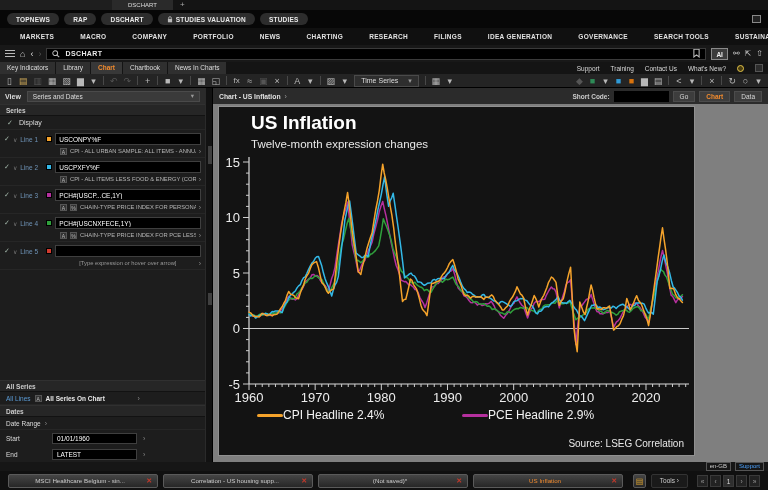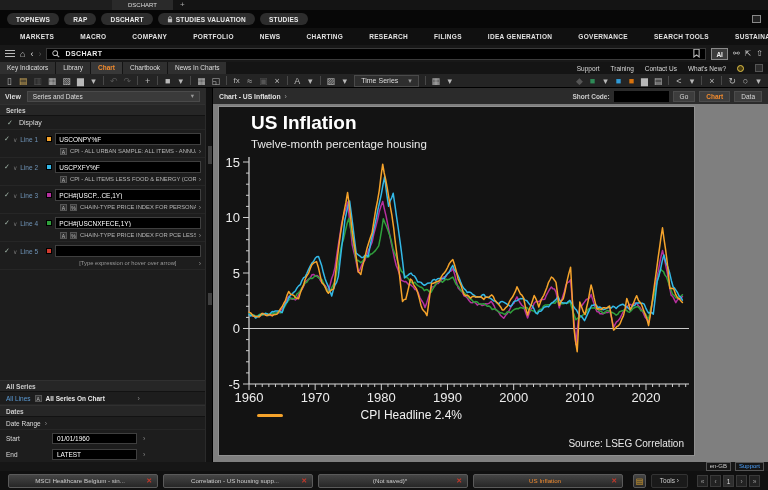--- a/index.html
+++ b/index.html
@@ -91,21 +91,21 @@
   .sclabel{color:#ccc;font-size:6.5px;font-weight:bold;}
   .scinput{width:55px;height:11px;background:#000;border:1px solid #000;color:#fff;font-size:6.5px;outline:none;}
   .hbtn{background:#3d3d3d;border:1px solid #4c4c4c;color:#d8d8d8;font-size:6.5px;padding:1px 6px;white-space:nowrap;}
   .hbtn.chart-active{color:#f08a2e;font-weight:bold;}
   .workspace{flex:1;background:#7f7f7f;position:relative;}
   .chart-panel{position:absolute;left:5px;top:2px;width:477px;height:350px;background:#131313;border:1px solid #909090;}
   .ct{position:absolute;left:32px;top:5px;font-size:19px;font-weight:bold;color:#fff;}
   .cs{position:absolute;left:32px;top:31px;font-size:11.5px;color:#e8e8e8;}
   #plot{position:absolute;left:0;top:48px;}
   .legend{position:absolute;left:38px;top:301px;width:425px;display:grid;grid-template-columns:205px 205px;row-gap:2px;}
-  .leg-item{display:flex;align-items:center;gap:9px;justify-content:space-between;}
+  .leg-item{display:flex;align-items:center;}
   .leg-sw{width:26px;height:3px;border-radius:2px;flex:none;}
   .leg-lb{color:#f2f2f2;font-size:12px;white-space:nowrap;}
   .src{position:absolute;right:10px;top:331px;font-size:10px;color:#e8e8e8;}
 
   .statusstrip{height:9px;background:#161616;display:flex;align-items:center;justify-content:flex-end;gap:4px;padding:0 4px;font-size:6px;line-height:7px;}
   .loc{border:1px solid #555;color:#ccc;padding:0 3px;}
   .sup{border:1px solid #555;color:#4da3ff;padding:0 3px;}
 
   .taskbar{height:19px;background:#101010;display:flex;align-items:center;gap:5px;padding:0 8px;}
   .task{width:150px;height:14px;background:linear-gradient(#454545,#262626);border:1px solid #5a5a5a;border-radius:2px;display:flex;align-items:center;padding:0 5px;font-size:6.2px;color:#ccc;}
@@ -400,21 +400,21 @@
         <span class="flexspacer"></span>
         <span class="sclabel">Short Code:</span>
         <input class="scinput" style="">
         <span class="hbtn">Go</span>
         <span class="hbtn chart-active">Chart</span>
         <span class="hbtn">Data</span>
       </div>
       <div class="workspace">
         <div class="chart-panel">
           <div class="ct">US Inflation</div>
-          <div class="cs">Twelve-month percentage housing</div>
+          <div class="cs">Twelve-month expression changes</div>
           <svg id="plot" width="477" height="252">
               <line x1="30" y1="173.5" x2="470" y2="173.5" stroke="#c8c8c8" stroke-width="1"></line>
               <line x1="30" y1="2" x2="30" y2="229" stroke="#dcdcdc" stroke-width="1.2"></line>
               <line x1="30" y1="229" x2="470" y2="229" stroke="#dcdcdc" stroke-width="1.2"></line>
               <line x1="24" y1="229" x2="30" y2="229" stroke="#cfcfcf" stroke-width="1"></line>
               <text x="21" y="233.5" text-anchor="end" font-size="13" fill="#ececec" font-family="Liberation Sans,sans-serif">-5</text>
               <line x1="27" y1="217.89999999999998" x2="30" y2="217.89999999999998" stroke="#cfcfcf" stroke-width="1"></line>
               <line x1="27" y1="206.8" x2="30" y2="206.8" stroke="#cfcfcf" stroke-width="1"></line>
               <line x1="27" y1="195.7" x2="30" y2="195.7" stroke="#cfcfcf" stroke-width="1"></line>
               <line x1="27" y1="184.60000000000002" x2="30" y2="184.60000000000002" stroke="#cfcfcf" stroke-width="1"></line>
@@ -515,20 +515,24 @@
               <path d="M30.0 158.0 L31.7 158.5 L33.3 160.8 L35.0 161.4 L36.6 161.9 L38.3 161.2 L39.9 160.9 L41.6 160.9 L43.2 158.7 L44.9 158.5 L46.5 160.3 L48.2 159.8 L49.8 159.6 L51.5 160.4 L53.2 160.0 L54.8 159.3 L56.5 158.3 L58.1 157.6 L59.8 158.0 L61.4 155.6 L63.1 154.0 L64.7 152.0 L66.4 147.9 L68.0 144.0 L69.7 141.4 L71.4 142.9 L73.0 144.2 L74.7 143.9 L76.3 145.0 L78.0 143.7 L79.6 139.7 L81.3 136.3 L82.9 134.6 L84.6 131.1 L86.2 127.5 L87.9 125.6 L89.5 124.2 L91.2 123.2 L92.9 119.8 L94.6 119.4 L96.4 121.0 L98.2 120.5 L99.7 121.8 L101.2 125.2 L102.8 127.3 L104.4 129.2 L106.1 130.5 L107.7 133.2 L109.4 136.9 L111.1 129.8 L112.7 123.5 L114.4 119.0 L116.0 112.3 L117.7 100.7 L119.3 90.2 L121.0 79.6 L122.6 68.8 L124.1 62.1 L125.6 57.2 L127.1 52.9 L128.6 46.9 L130.1 60.7 L131.7 74.1 L133.2 89.6 L134.7 96.3 L136.2 102.3 L137.7 109.7 L139.2 117.0 L140.8 114.9 L142.5 110.4 L144.1 107.0 L145.8 105.4 L147.6 100.2 L149.4 95.1 L151.2 91.8 L153.1 87.3 L154.9 78.7 L156.7 72.0 L158.5 65.1 L160.3 56.5 L162.0 51.1 L163.7 46.5 L165.4 54.1 L167.2 61.6 L168.9 70.2 L170.6 79.3 L172.3 88.3 L173.9 95.4 L175.6 104.0 L177.2 110.5 L178.9 114.4 L180.5 119.2 L182.2 125.3 L183.7 125.9 L185.3 126.7 L186.8 126.4 L188.4 128.2 L189.9 129.9 L191.4 129.5 L192.9 131.0 L194.4 132.1 L195.9 134.5 L197.4 134.8 L199.1 137.5 L200.8 142.3 L202.6 145.5 L204.3 148.1 L206.0 152.5 L207.7 147.9 L209.3 142.8 L211.0 137.0 L212.6 131.6 L214.3 132.1 L215.9 130.7 L217.6 128.3 L219.2 128.4 L220.7 127.0 L222.2 125.3 L223.7 123.1 L225.2 121.8 L226.9 121.6 L228.6 118.7 L230.3 116.6 L232.1 116.0 L233.8 113.6 L235.6 119.2 L237.3 126.5 L239.1 132.9 L240.6 134.6 L242.1 135.7 L243.5 137.5 L245.0 140.9 L246.7 141.5 L248.3 143.0 L250.0 145.5 L251.7 147.4 L253.3 147.8 L255.0 147.0 L256.6 148.1 L258.3 150.1 L259.9 149.0 L261.6 149.3 L263.2 150.6 L264.9 150.1 L266.7 148.7 L268.5 148.9 L270.3 148.1 L272.2 146.3 L273.7 148.5 L275.1 150.8 L276.6 154.5 L278.1 155.4 L279.8 157.3 L281.4 160.2 L283.1 161.8 L284.7 163.3 L286.6 160.3 L288.4 158.4 L290.2 155.5 L292.0 151.8 L293.5 149.2 L295.0 148.3 L296.5 144.7 L298.0 141.9 L299.6 145.1 L301.3 148.0 L302.9 150.3 L304.6 151.5 L306.6 157.4 L308.6 162.9 L310.2 158.3 L311.9 154.3 L313.5 152.4 L315.2 148.3 L316.9 146.4 L318.7 146.8 L320.5 146.2 L322.2 144.3 L324.0 144.4 L325.8 144.2 L327.4 140.1 L329.1 137.0 L330.7 134.2 L332.4 132.0 L333.9 133.8 L335.5 134.1 L337.0 137.2 L338.7 145.6 L340.3 152.9 L342.0 147.4 L343.6 142.0 L345.3 136.8 L346.9 130.2 L348.5 127.3 L350.0 127.0 L351.6 124.8 L353.3 145.4 L355.1 167.9 L356.9 189.6 L358.8 170.1 L360.8 152.1 L362.4 151.4 L364.0 149.0 L365.6 146.9 L367.3 144.5 L368.9 143.9 L370.5 142.8 L372.1 139.5 L373.6 144.5 L375.1 149.0 L376.5 153.5 L378.0 156.8 L379.5 156.7 L381.0 158.7 L382.5 158.7 L384.0 159.0 L385.6 157.3 L387.3 157.4 L388.9 157.6 L390.6 155.2 L392.6 162.8 L394.6 172.3 L396.1 169.3 L397.5 166.9 L399.0 165.8 L400.5 164.1 L402.3 160.7 L404.2 156.7 L406.0 154.5 L407.8 152.0 L409.5 150.3 L411.1 149.3 L412.8 150.4 L414.4 149.2 L416.1 147.9 L417.7 148.5 L419.4 150.8 L421.0 152.6 L422.7 154.9 L424.3 157.9 L426.1 162.2 L427.9 164.4 L429.6 167.0 L431.2 159.7 L432.8 150.5 L434.4 140.6 L436.0 132.8 L437.6 124.0 L439.1 117.0 L440.6 108.5 L442.0 101.5 L443.5 95.4 L445.1 102.2 L446.6 109.8 L448.2 117.1 L450.2 129.7 L452.1 140.1 L453.7 141.5 L455.2 144.4 L456.8 147.7 L458.4 144.9 L460.1 143.9 L461.7 143.4 L463.4 141.4 " fill="none" stroke="#b5309e" stroke-width="1.5" stroke-linejoin="round" stroke-linecap="round"></path>
               <path d="M30.0 158.3 L31.7 159.3 L33.3 159.8 L35.0 160.2 L36.6 161.0 L38.3 161.3 L39.9 159.7 L41.6 159.0 L43.2 160.2 L44.9 159.4 L46.5 158.2 L48.2 158.9 L49.8 159.2 L51.5 159.2 L53.2 158.3 L54.8 158.0 L56.5 158.8 L58.1 157.2 L59.8 156.4 L61.4 157.9 L63.1 157.4 L64.7 153.5 L66.4 150.4 L68.0 147.5 L69.7 145.1 L71.4 143.7 L73.0 143.2 L74.7 144.1 L76.3 142.3 L78.0 138.9 L79.6 137.8 L81.3 135.6 L82.9 133.0 L84.6 130.1 L86.2 127.8 L87.9 127.2 L89.5 124.6 L91.2 123.2 L92.9 123.6 L94.6 122.3 L96.4 120.6 L98.2 121.6 L99.7 122.9 L101.2 123.9 L102.8 124.4 L104.4 127.8 L106.1 132.2 L107.7 134.1 L109.4 137.0 L111.1 136.0 L112.7 132.9 L114.4 129.5 L116.0 126.6 L117.7 117.6 L119.3 109.1 L121.0 98.9 L122.6 89.9 L124.5 84.3 L126.3 76.1 L128.1 68.5 L129.9 63.3 L131.7 73.5 L133.5 82.5 L135.4 94.3 L137.2 105.8 L138.7 105.2 L140.3 106.3 L141.8 107.8 L143.4 106.4 L144.9 104.4 L146.5 101.4 L148.1 102.3 L149.8 101.7 L151.4 99.3 L153.1 98.7 L154.7 97.2 L156.4 95.6 L158.0 93.4 L159.7 90.8 L161.2 83.4 L162.8 74.0 L164.3 63.8 L165.9 67.8 L167.4 71.3 L168.9 75.2 L170.6 80.0 L172.3 86.0 L173.9 93.4 L175.6 97.9 L177.2 101.5 L178.9 107.0 L180.5 111.7 L182.2 116.1 L183.7 117.3 L185.3 119.6 L186.8 122.4 L188.4 122.6 L189.9 124.5 L191.4 126.6 L192.9 127.8 L194.4 128.0 L195.9 127.3 L197.4 129.3 L199.0 130.6 L200.6 131.7 L202.2 132.2 L203.8 133.4 L205.3 135.7 L207.0 134.6 L208.6 134.8 L210.3 136.9 L212.0 137.3 L213.6 134.4 L215.3 131.5 L216.9 129.2 L218.6 127.4 L220.2 126.0 L221.9 126.0 L223.5 127.3 L225.2 125.6 L226.9 124.1 L228.6 124.7 L230.3 124.3 L232.1 123.0 L233.8 122.1 L235.3 125.2 L236.9 129.0 L238.4 130.5 L240.1 132.3 L241.7 135.7 L243.4 136.6 L245.0 137.5 L246.7 139.3 L248.3 141.3 L250.0 143.4 L251.7 144.2 L253.3 145.4 L255.0 147.4 L256.6 146.6 L258.3 147.0 L259.9 148.8 L261.6 148.9 L263.2 148.9 L264.9 148.7 L266.5 149.8 L268.2 151.3 L269.8 150.9 L271.5 152.1 L273.2 154.5 L274.8 154.0 L276.5 154.1 L278.1 155.7 L279.8 156.8 L281.4 157.8 L283.1 157.9 L284.7 159.0 L286.4 159.3 L288.0 157.1 L289.7 156.7 L291.4 157.9 L293.0 156.3 L294.7 154.8 L296.3 154.0 L298.0 153.5 L299.6 153.7 L301.3 152.4 L302.9 152.7 L304.6 153.5 L306.2 152.4 L307.9 152.6 L309.5 154.5 L311.2 155.0 L312.9 155.6 L314.5 155.9 L316.2 157.1 L317.8 158.5 L319.5 155.5 L321.1 154.3 L322.8 154.2 L324.4 151.2 L326.1 150.0 L327.7 150.1 L329.4 149.8 L331.1 149.5 L332.7 148.1 L334.4 148.0 L336.0 148.2 L337.7 146.0 L339.3 146.7 L341.0 148.9 L342.6 148.8 L344.3 148.8 L345.9 148.2 L347.6 148.0 L349.2 147.9 L350.9 146.2 L352.4 151.3 L353.9 156.8 L355.4 160.4 L356.9 164.7 L358.7 163.1 L360.5 162.6 L362.3 161.6 L364.1 159.8 L365.7 158.7 L367.3 157.7 L368.9 154.5 L370.5 153.5 L372.1 153.1 L373.8 153.0 L375.6 152.7 L377.4 153.4 L379.0 154.8 L380.7 156.1 L382.3 156.4 L384.0 158.1 L385.6 158.3 L387.3 155.9 L388.9 155.6 L390.6 156.6 L392.3 157.2 L393.9 157.8 L395.6 158.7 L397.2 160.2 L398.9 159.2 L400.5 156.7 L402.2 156.1 L403.8 155.8 L405.5 154.6 L407.1 154.9 L408.8 156.6 L410.5 157.2 L412.1 155.7 L413.8 153.7 L415.4 152.7 L417.1 151.9 L418.7 151.5 L420.4 153.2 L422.0 155.8 L423.7 155.7 L425.2 157.5 L426.7 159.2 L428.2 162.1 L429.6 163.9 L431.2 155.4 L432.8 149.6 L434.4 143.1 L436.0 136.4 L437.6 129.0 L439.6 120.9 L441.5 113.9 L443.0 115.7 L444.5 116.6 L446.0 120.1 L447.5 122.0 L449.0 126.3 L450.6 130.7 L452.1 135.6 L453.7 139.3 L455.2 140.3 L456.8 142.8 L458.4 142.9 L460.1 142.2 L461.7 141.3 L463.4 139.8 " fill="none" stroke="#2fa03c" stroke-width="1.5" stroke-linejoin="round" stroke-linecap="round"></path>
               <path d="M30.0 159.0 L31.7 161.0 L33.3 160.2 L35.0 160.5 L36.6 163.0 L38.3 161.9 L39.9 160.6 L41.6 159.8 L43.2 159.0 L44.9 159.4 L46.5 158.4 L48.2 158.7 L49.8 160.4 L51.5 158.2 L53.2 156.5 L54.8 156.7 L56.5 155.9 L58.1 156.1 L59.8 156.1 L61.4 156.6 L63.1 157.6 L64.7 152.4 L66.4 148.8 L68.0 147.1 L69.7 142.7 L71.4 140.3 L73.0 139.0 L74.7 137.4 L76.3 136.0 L78.0 132.9 L79.6 130.9 L81.3 129.7 L82.9 125.6 L84.6 122.7 L86.2 121.9 L87.9 118.3 L89.5 114.6 L91.2 111.2 L92.9 108.0 L94.5 106.5 L96.2 103.3 L97.8 101.8 L99.5 101.6 L101.1 106.0 L102.8 111.1 L104.4 117.8 L106.1 123.7 L107.7 127.9 L109.4 131.6 L111.1 136.2 L112.7 141.0 L114.4 134.6 L116.0 130.0 L117.7 127.1 L119.3 121.6 L121.0 106.8 L122.6 92.9 L124.3 78.9 L125.9 64.9 L127.5 57.3 L129.0 51.3 L130.6 45.9 L132.2 57.9 L133.9 71.0 L135.5 84.7 L137.2 98.1 L139.0 99.6 L140.7 100.8 L142.5 102.5 L144.1 102.4 L145.8 100.5 L147.4 100.4 L149.1 101.5 L150.8 92.7 L152.4 84.5 L154.1 77.8 L155.7 70.3 L157.4 62.5 L159.0 54.1 L160.7 46.6 L162.3 39.3 L164.0 29.6 L165.6 21.8 L167.6 38.2 L169.6 51.3 L171.2 45.7 L172.7 42.8 L174.2 38.3 L175.9 49.8 L177.5 61.3 L179.2 73.0 L180.9 85.4 L182.4 96.6 L183.9 108.9 L185.5 122.9 L187.1 121.5 L188.8 120.3 L190.5 118.9 L192.1 118.1 L193.8 120.4 L195.4 120.9 L197.1 123.5 L198.7 127.0 L200.4 126.9 L202.0 127.4 L203.7 129.1 L205.3 130.3 L207.0 129.5 L208.6 128.2 L210.3 127.9 L212.0 127.8 L213.6 125.2 L215.3 124.4 L216.9 125.3 L218.6 123.8 L220.2 123.4 L221.9 123.4 L223.5 123.6 L225.2 123.8 L226.9 120.5 L228.6 118.7 L230.3 117.3 L232.1 113.1 L233.8 110.4 L235.3 114.7 L236.9 116.8 L238.4 119.2 L240.1 122.8 L241.7 127.1 L243.4 131.3 L245.0 133.6 L246.7 135.1 L248.3 137.5 L250.0 137.1 L251.7 137.4 L253.3 139.1 L255.0 140.2 L256.6 141.5 L258.3 142.0 L259.9 142.1 L261.6 142.3 L263.2 139.8 L264.9 139.5 L266.5 141.8 L268.2 142.1 L269.8 142.6 L271.5 143.4 L273.2 144.7 L274.8 146.0 L276.5 146.0 L278.1 148.0 L279.8 149.0 L281.4 147.0 L283.1 146.4 L284.7 147.1 L286.4 148.1 L288.0 149.2 L289.7 150.0 L291.4 151.5 L293.0 150.2 L294.7 146.9 L296.3 145.9 L298.0 145.8 L299.6 144.4 L301.3 143.6 L302.9 143.8 L304.6 143.6 L306.2 145.1 L307.9 145.8 L309.5 148.0 L311.2 150.1 L313.0 150.6 L314.8 153.5 L316.7 157.8 L318.5 158.9 L320.1 156.2 L321.8 156.2 L323.4 154.6 L325.1 152.3 L326.6 151.7 L328.1 151.4 L329.6 151.9 L331.1 149.8 L332.6 148.1 L334.2 147.1 L335.8 145.6 L337.4 144.0 L339.0 141.6 L340.8 145.2 L342.5 147.6 L344.3 148.0 L345.9 147.9 L347.6 148.5 L349.2 146.6 L350.9 145.4 L352.6 148.2 L354.2 150.8 L355.9 153.4 L357.5 155.1 L359.1 158.1 L360.7 160.9 L362.3 161.1 L363.9 163.3 L365.5 165.7 L367.3 161.9 L369.1 157.9 L370.9 154.0 L372.7 150.2 L374.3 150.4 L375.8 149.4 L377.4 150.3 L379.0 152.6 L380.7 152.0 L382.3 152.9 L384.0 154.8 L385.6 154.2 L387.3 153.6 L388.9 152.6 L390.6 152.8 L392.3 153.1 L393.9 151.3 L395.6 152.0 L397.2 153.5 L398.9 151.6 L400.5 150.5 L402.2 149.8 L403.8 149.2 L405.7 150.6 L407.5 151.7 L409.3 153.2 L411.1 154.9 L412.6 152.3 L414.1 150.8 L415.6 150.6 L417.1 148.1 L418.7 148.0 L420.4 147.8 L422.0 148.2 L423.7 148.3 L425.2 149.2 L426.7 152.8 L428.2 155.8 L429.6 158.1 L431.2 157.7 L432.7 157.4 L434.3 159.2 L436.3 142.4 L438.2 125.9 L439.9 120.9 L441.5 114.5 L443.2 106.1 L444.9 99.9 L446.8 107.3 L448.8 112.1 L450.6 117.8 L452.4 125.7 L454.1 131.8 L455.7 133.4 L457.2 135.6 L458.8 138.2 L460.3 141.4 L461.8 142.2 L463.4 145.2 " fill="none" stroke="#33b9e8" stroke-width="1.5" stroke-linejoin="round" stroke-linecap="round"></path>
               <path d="M30.0 157.1 L32.0 158.1 L34.0 160.8 L35.5 161.5 L37.1 161.5 L38.6 161.6 L40.1 162.1 L41.7 160.0 L43.2 158.3 L44.9 159.2 L46.5 160.0 L48.2 160.7 L49.8 159.6 L51.5 159.7 L53.2 161.0 L54.8 159.7 L56.5 159.6 L58.1 159.1 L59.8 156.6 L61.4 154.0 L63.1 151.8 L64.7 148.5 L66.4 145.6 L68.0 140.4 L69.7 136.5 L71.5 139.2 L73.2 139.6 L75.0 140.6 L76.5 142.8 L78.1 143.3 L79.6 143.8 L81.3 138.1 L82.9 133.7 L84.6 130.2 L86.2 124.3 L87.9 120.7 L89.5 118.4 L91.2 113.8 L92.9 109.6 L94.4 108.2 L95.9 107.4 L97.5 106.6 L99.3 112.2 L101.0 119.6 L102.8 127.7 L104.4 129.1 L106.1 131.9 L107.7 136.0 L109.4 138.3 L111.2 136.0 L112.9 134.7 L114.7 133.9 L116.3 120.6 L118.0 105.9 L119.7 92.1 L121.3 79.9 L123.1 68.7 L124.9 57.3 L126.8 48.0 L128.6 37.5 L130.1 49.0 L131.7 63.1 L133.2 76.4 L134.7 86.6 L136.2 95.6 L137.7 105.3 L139.2 116.7 L140.5 117.9 L141.8 119.5 L143.4 111.6 L144.9 106.4 L146.5 99.6 L148.1 92.9 L149.8 87.6 L151.4 82.5 L153.1 77.8 L154.9 66.2 L156.7 55.0 L158.5 45.9 L160.3 35.3 L162.0 21.1 L163.7 9.2 L165.2 18.0 L166.7 24.6 L168.3 33.3 L169.8 42.5 L171.4 52.2 L172.9 60.4 L174.7 73.1 L176.4 88.1 L178.2 101.8 L180.0 115.3 L181.7 131.2 L183.5 146.5 L185.2 144.4 L186.8 144.2 L188.4 137.8 L189.9 131.3 L191.4 124.0 L192.9 125.3 L194.4 129.3 L195.9 131.6 L197.4 133.8 L198.9 138.2 L200.4 143.8 L201.9 150.2 L203.4 154.2 L204.9 156.0 L206.4 157.6 L208.0 160.7 L209.5 149.8 L211.1 137.9 L212.6 128.4 L214.3 128.3 L215.9 127.5 L217.6 126.6 L219.2 126.3 L220.7 125.5 L222.2 122.1 L223.7 119.5 L225.2 118.1 L226.9 115.7 L228.6 112.5 L230.3 108.6 L232.1 106.2 L233.8 104.5 L235.6 110.0 L237.3 116.1 L239.1 124.2 L240.6 127.2 L242.1 130.5 L243.5 135.1 L245.0 139.4 L246.7 140.8 L248.3 140.1 L250.0 141.4 L251.7 143.2 L253.3 141.5 L255.0 141.3 L256.6 142.2 L258.3 141.8 L259.9 141.9 L261.6 141.6 L263.2 142.9 L264.9 144.4 L266.5 142.2 L268.1 142.2 L269.7 142.4 L271.2 141.0 L272.8 139.9 L274.3 141.5 L275.8 145.1 L277.3 147.0 L278.8 148.2 L280.3 150.3 L281.8 152.2 L283.2 154.9 L284.7 155.1 L286.6 152.7 L288.4 151.1 L290.2 147.2 L292.0 143.9 L293.5 142.1 L295.0 139.1 L296.5 136.2 L298.0 131.8 L299.6 135.1 L301.3 138.8 L302.9 140.1 L304.6 143.0 L306.6 152.8 L308.6 160.1 L310.2 154.3 L311.9 150.5 L313.5 145.8 L315.2 140.5 L316.7 143.4 L318.3 147.0 L319.8 152.1 L321.5 147.0 L323.1 142.9 L324.8 140.3 L326.4 136.2 L327.9 132.5 L329.4 127.7 L330.9 125.0 L332.4 122.0 L333.9 123.0 L335.5 125.2 L337.0 127.4 L338.7 139.8 L340.3 150.5 L342.3 145.9 L344.3 143.8 L346.1 136.3 L347.9 126.7 L349.7 119.0 L351.6 112.3 L353.2 142.3 L354.9 172.8 L356.5 185.9 L358.2 196.7 L359.5 171.9 L360.8 147.1 L362.6 152.0 L364.4 157.0 L366.1 159.7 L367.6 152.5 L369.1 146.1 L370.6 137.7 L372.1 130.0 L373.6 135.4 L375.1 143.0 L376.5 148.6 L378.0 153.9 L379.5 153.8 L381.0 153.9 L382.5 154.6 L384.0 152.7 L385.6 152.7 L387.3 153.2 L388.9 152.1 L390.6 151.0 L392.6 163.0 L394.6 175.1 L396.1 173.6 L397.7 171.7 L399.2 170.9 L401.0 168.8 L402.7 164.4 L404.5 160.7 L406.2 153.2 L407.8 143.4 L409.5 148.2 L411.1 154.8 L412.8 151.8 L414.4 148.4 L416.1 144.0 L417.7 140.7 L419.4 145.2 L421.0 147.2 L422.7 149.9 L424.3 154.4 L426.1 159.2 L427.9 163.7 L429.6 170.5 L431.6 158.1 L433.6 143.8 L435.6 128.9 L437.6 114.3 L439.1 102.9 L440.6 92.3 L442.0 82.2 L443.5 72.8 L445.1 84.6 L446.6 94.6 L448.2 107.1 L449.5 120.0 L450.8 133.4 L452.8 133.3 L454.8 134.0 L456.8 139.7 L458.8 143.1 L460.3 143.8 L461.8 145.8 L463.4 147.5 " fill="none" stroke="#f5a32b" stroke-width="1.5" stroke-linejoin="round" stroke-linecap="round"></path>
             </svg>
           <div class="legend" id="legend">
               <div class="leg-item">
                 <span class="leg-sw" style="background: rgb(245, 163, 43);"></span>
                 <span class="leg-lb">CPI Headline 2.4%</span>
               </div>
+              <div class="leg-item">
+                <span class="leg-sw" style="background: rgb(181, 48, 158);"></span>
+                <span class="leg-lb">PCE Headline 2.9%</span>
+              </div>
             </div>
           <div class="src">Source: LSEG Correlation</div>
         </div>
       </div>
     </div>
   </div>
 
   <div class="statusstrip">
     <span class="loc">en-GB</span>
     <span class="sup">Support</span>

